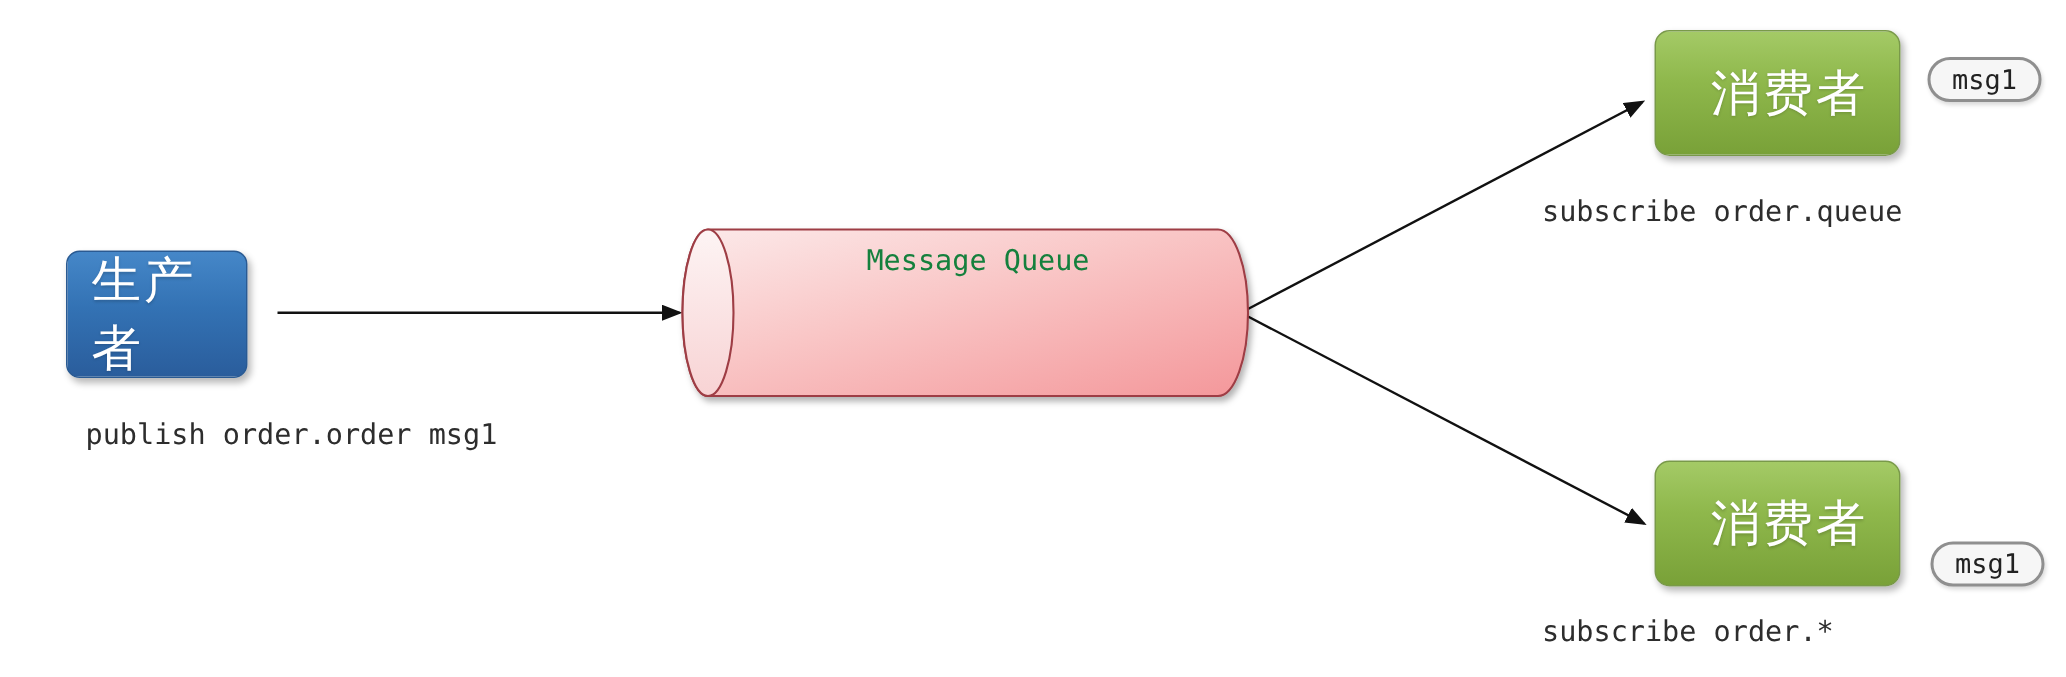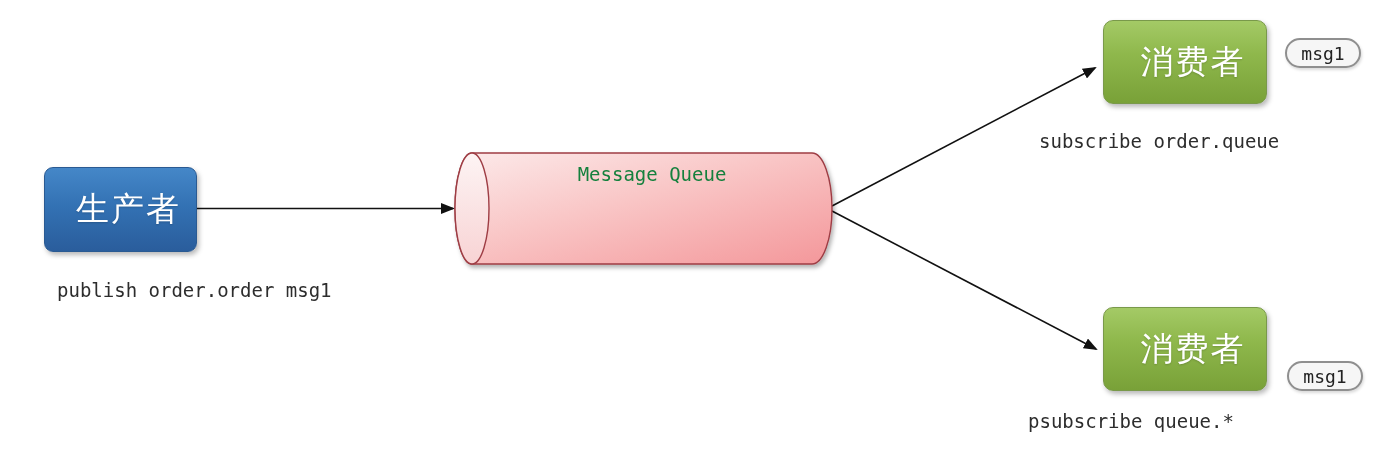--- a/index.html
+++ b/index.html
@@ -30,21 +30,21 @@
     color: #ffffff;
     font-size: 33px;
     letter-spacing: 2px;
     text-shadow: 0 1px 2px rgba(0,0,0,0.18);
     box-sizing: border-box;
     padding-left: 16px;
   }
   .node-producer {
     left: 44px;
     top: 167px;
-    width: 153px;
+    width: 121px;
     height: 85px;
     border-radius: 9px;
     background: linear-gradient(180deg, #4587c8 0%, #3372b4 45%, #2a5d9c 100%);
     border: 1px solid #2a5a92;
     box-shadow: 2px 3px 5px rgba(0,0,0,0.28);
   }
   .node-consumer {
     left: 1103px;
     width: 164px;
     height: 84px;
@@ -56,21 +56,21 @@
   .node-consumer.top { top: 20px; }
   .node-consumer.bottom { top: 307px; }
   .caption {
     position: absolute;
     font-family: "DejaVu Sans Mono", "Liberation Mono", monospace;
     font-size: 19px;
     color: #2d2d2d;
     white-space: nowrap;
   }
   .caption-publish { left: 57px; top: 279px; }
-  .caption-subscribe { left: 1028px; top: 130px; margin-left: 11px; }
+  .caption-subscribe { left: 1028px; top: 130px; }
   .caption-psubscribe { left: 1028px; top: 410px; }
   .queue-label {
     position: absolute;
     left: 472px;
     top: 163px;
     width: 360px;
     text-align: center;
     font-family: "DejaVu Sans Mono", "Liberation Mono", monospace;
     font-size: 19px;
     color: #15803d;
@@ -139,15 +139,15 @@
   <div class="node node-consumer top">
     <span>消费者</span>
   </div>
   <div class="badge badge-top">msg1</div>
   <div class="caption caption-subscribe">subscribe order.queue</div>
 
   <div class="node node-consumer bottom">
     <span>消费者</span>
   </div>
   <div class="badge badge-bottom">msg1</div>
-  <div class="caption caption-psubscribe">psubscribe queue.*</div>
+  <div class="caption caption-psubscribe">subscribe order.*</div>
 
 </div>
 
 </body></html>

